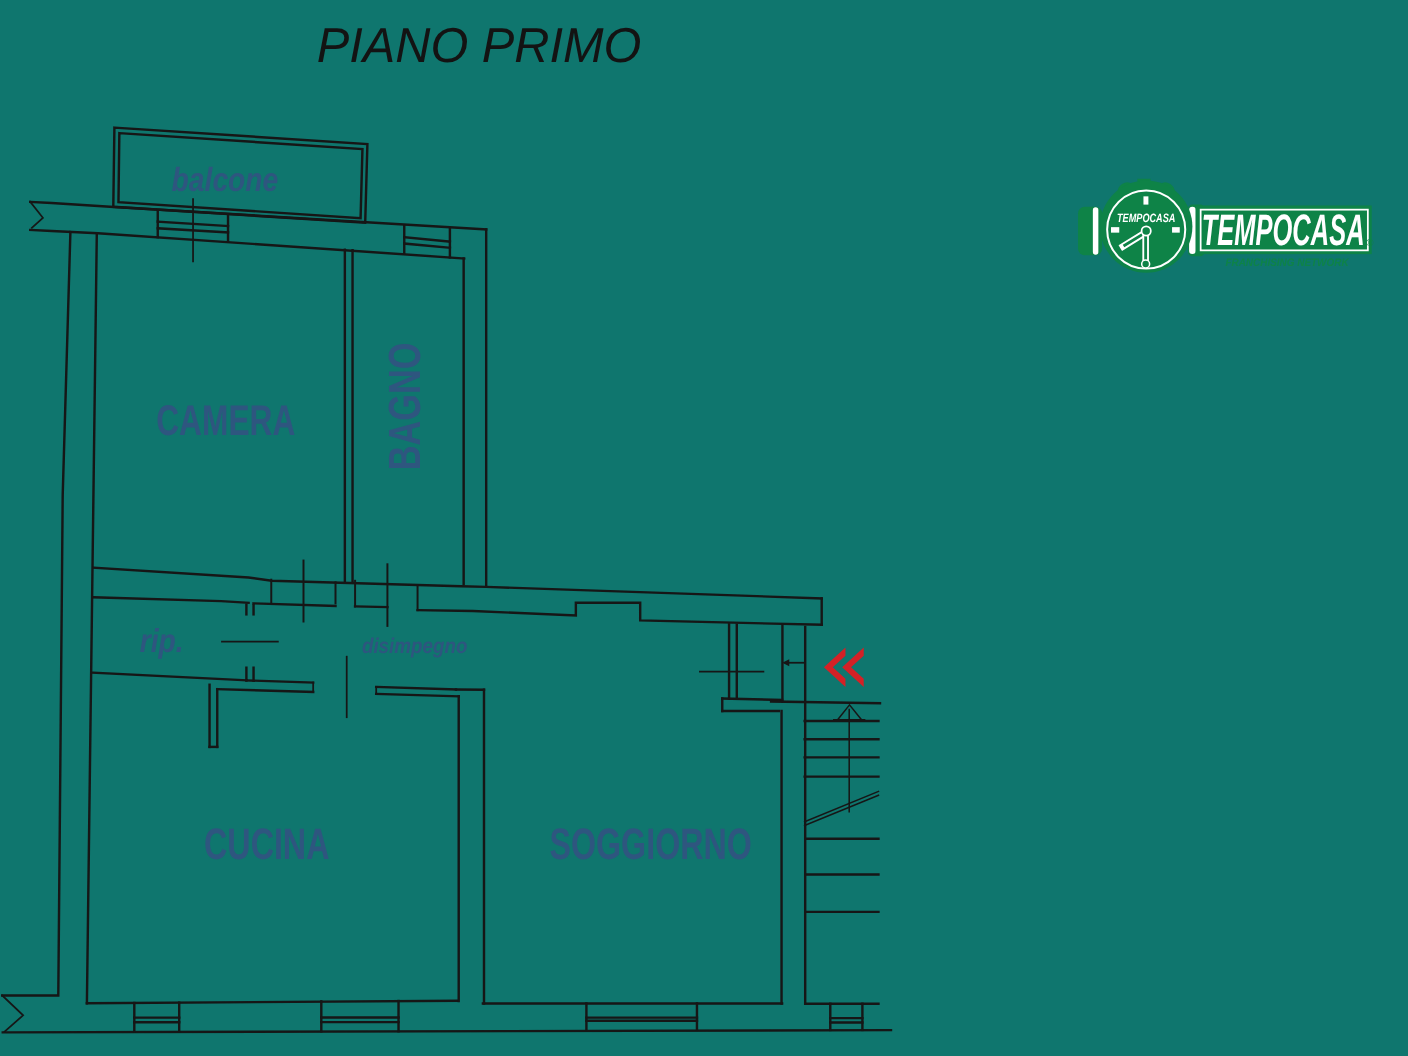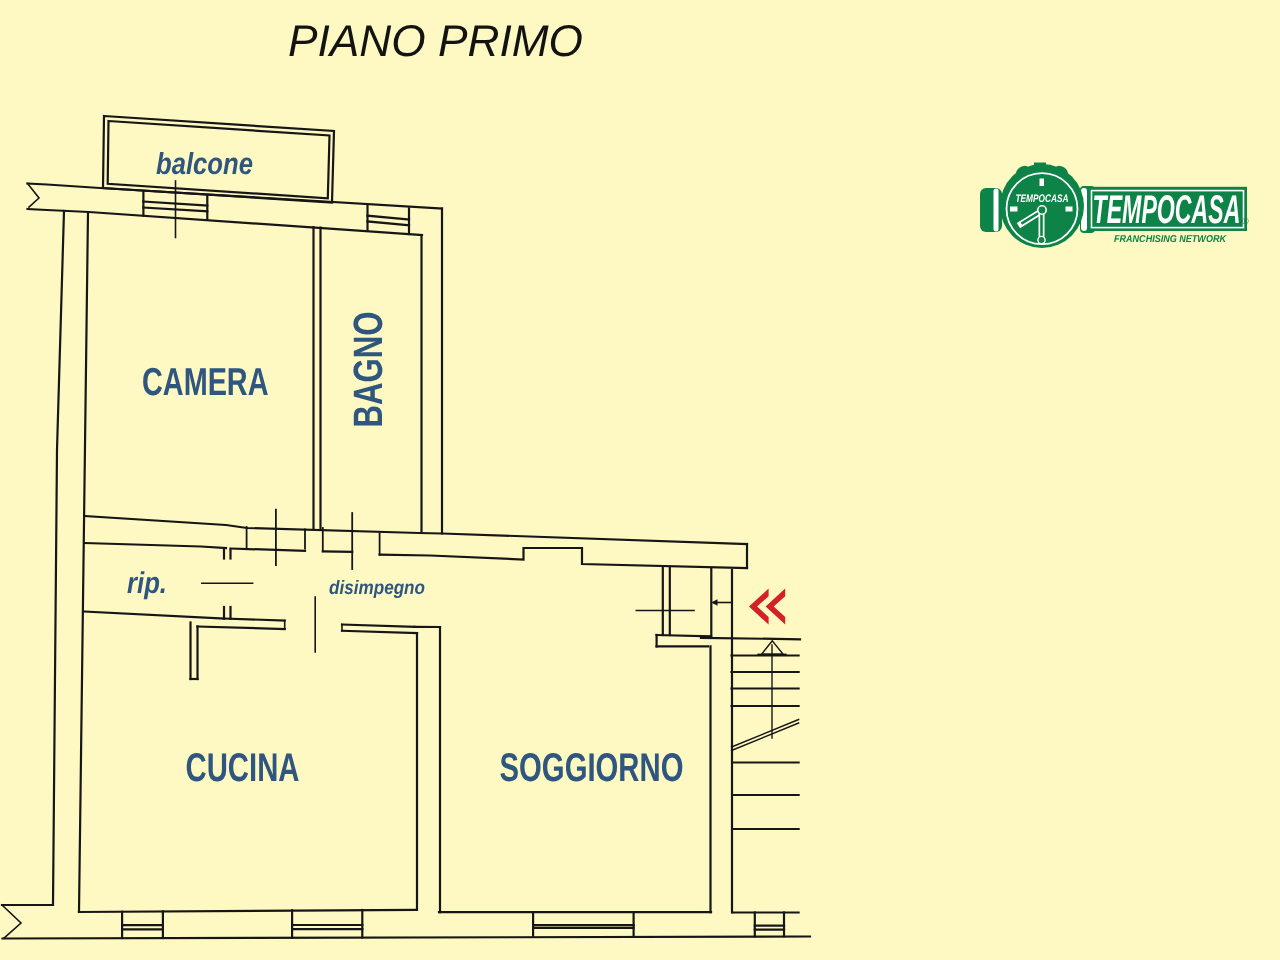--- a/index.html
+++ b/index.html
@@ -1,16 +1,16 @@
 <!DOCTYPE html>
 <html><head>
 <meta charset="utf-8">
 <style>
   html,body{margin:0;padding:0;background:#fff;}
-  .page{width:1280px;height:960px;position:relative;background:#fef9c3;overflow:hidden;}
+  .page{width:1280px;height:960px;position:relative;background:#0f766e;overflow:hidden;}
   text{font-family:"Liberation Sans",sans-serif;}
 </style>
 </head>
 <body>
 <div class="page">
 <svg width="1280" height="960" viewBox="0 0 1280 960" xmlns="http://www.w3.org/2000/svg" text-rendering="geometricPrecision" style="transform:translateZ(0)">
 <g fill="none" stroke="#161616" stroke-width="2.2" stroke-linecap="square">
 
 <text x="288" y="56" font-size="44.5" font-style="italic" fill="#131313" stroke="none" textLength="295" lengthAdjust="spacingAndGlyphs">PIANO PRIMO</text>
 

